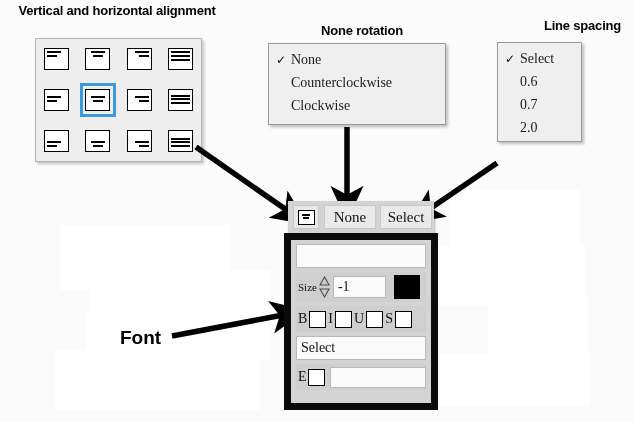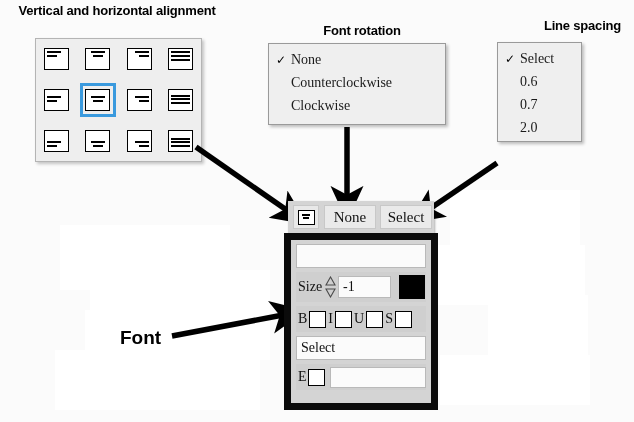--- a/index.html
+++ b/index.html
@@ -145,21 +145,21 @@
     box-sizing:border-box;
     font-family:"Liberation Serif", serif;
     font-size:14px;
     color:#111;
     display:flex;align-items:center;
     padding-left:4px;
   }
   .fontname-field{width:100%;height:24px;}
   .size-row{height:30px;background:#cfcfcf;display:flex;align-items:center;}
   .size-label{
-    font-family:"Liberation Serif", serif;font-size:14px;color:#111;
+    font-family:"Liberation Serif", serif;font-size:11px;color:#111;
     padding-left:2px;
   }
   .spinner{
     width:12px;height:24px;display:flex;flex-direction:column;
     justify-content:center;align-items:center;margin:0 2px;
   }
   .spinner svg{display:block;}
   .size-field{width:53px;height:22px;}
   .colorswatch{width:26px;height:24px;background:#000;margin-left:8px;border:1px solid #000;box-sizing:border-box;}
 
@@ -267,21 +267,21 @@
         <div class="align-cell">
           <div class="align-icon v-bot h-just">
             <div class="ln w3"></div>
             <div class="ln w3"></div>
             <div class="ln w3"></div>
           </div>
         </div>
       </div>
   </div>
 
-  <div class="callout-title" style="left:272px;top:22px;width:180px;">Font rotation</div>
+  <div class="callout-title" style="left:272px;top:22px;width:180px;">None rotation</div>
 
   <div class="menu" id="rotation-menu" style="left:268px;top:43px;width:178px;height:82px;">
       <div class="menu-item">
         <span class="menu-check">✓</span>
         <span class="menu-label">None</span>
       </div>
       <div class="menu-item">
         <span class="menu-check"></span>
         <span class="menu-label">Counterclockwise</span>
       </div>

